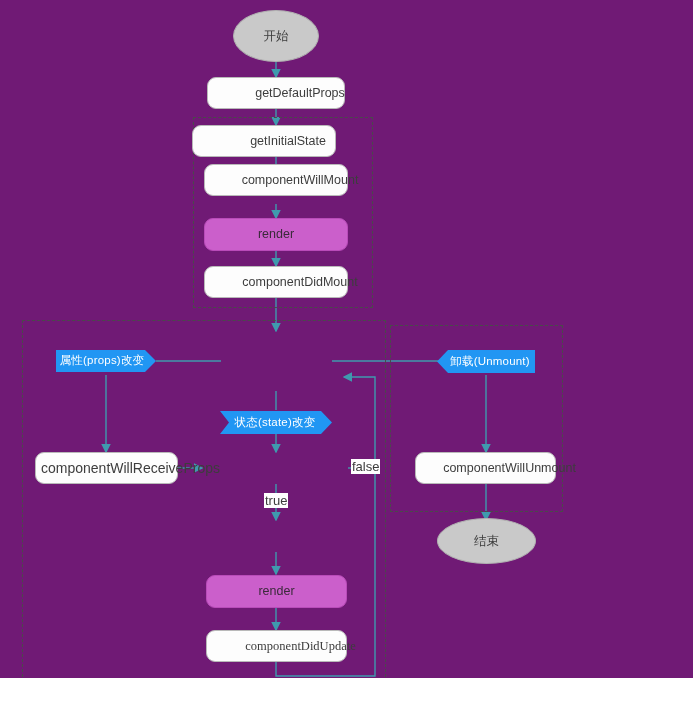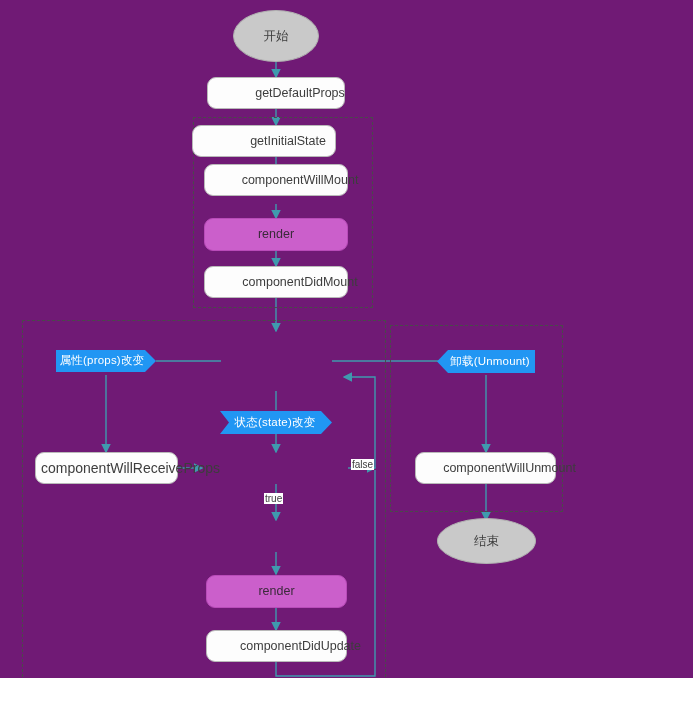--- a/index.html
+++ b/index.html
@@ -93,21 +93,21 @@
     padding-left: 6px;
   }
   .banner.point-left {
     clip-path: polygon(11px 0, 100% 0, 100% 100%, 11px 100%, 0 50%);
     padding-left: 8px;
   }
 
   
   .edge-label {
     position: absolute;
-    font-size: 10px;
+    font-size: 13px;
     color: #3d3d3d;
     background: #ffffff;
     padding: 0 1px;
     white-space: nowrap;
   }
 </style>
 </head>
 <body>
 
 <div id="canvas">
@@ -187,21 +187,21 @@
   <div class="node banner point-right-notch" style="left:220px; top:411px; width:112px; height:23px;">状态(state)改变</div>
 
   <div class="node banner point-left" style="left:437px; top:350px; width:98px; height:23px;">卸载(Unmount)</div>
 
   <div class="node proc" style="left:35px; top:452px; width:143px; height:32px; font-size:14px;">componentWillReceiveProps</div>
 
 
 
   <div class="node render-node" style="left:206px; top:575px; width:141px; height:33px;">render</div>
 
-  <div class="node proc" style="left:206px; top:630px; width:141px; height:32px;">componentDidUpdate</div>
+  <div class="node proc" style="left:206px; top:630px; width:141px; height:32px;font-family:Liberation Serif, serif;">componentDidUpdate</div>
 
   <div class="node proc" style="left:415px; top:452px; width:141px; height:32px;">componentWillUnmount</div>
 
   <div class="node terminal" style="left:437px; top:518px; width:99px; height:46px;">结束</div>
 
   <div class="edge-label" style="left:351px; top:459px;">false</div>
 
   <div class="edge-label" style="left:264px; top:493px;">true</div>
 
 </div>

